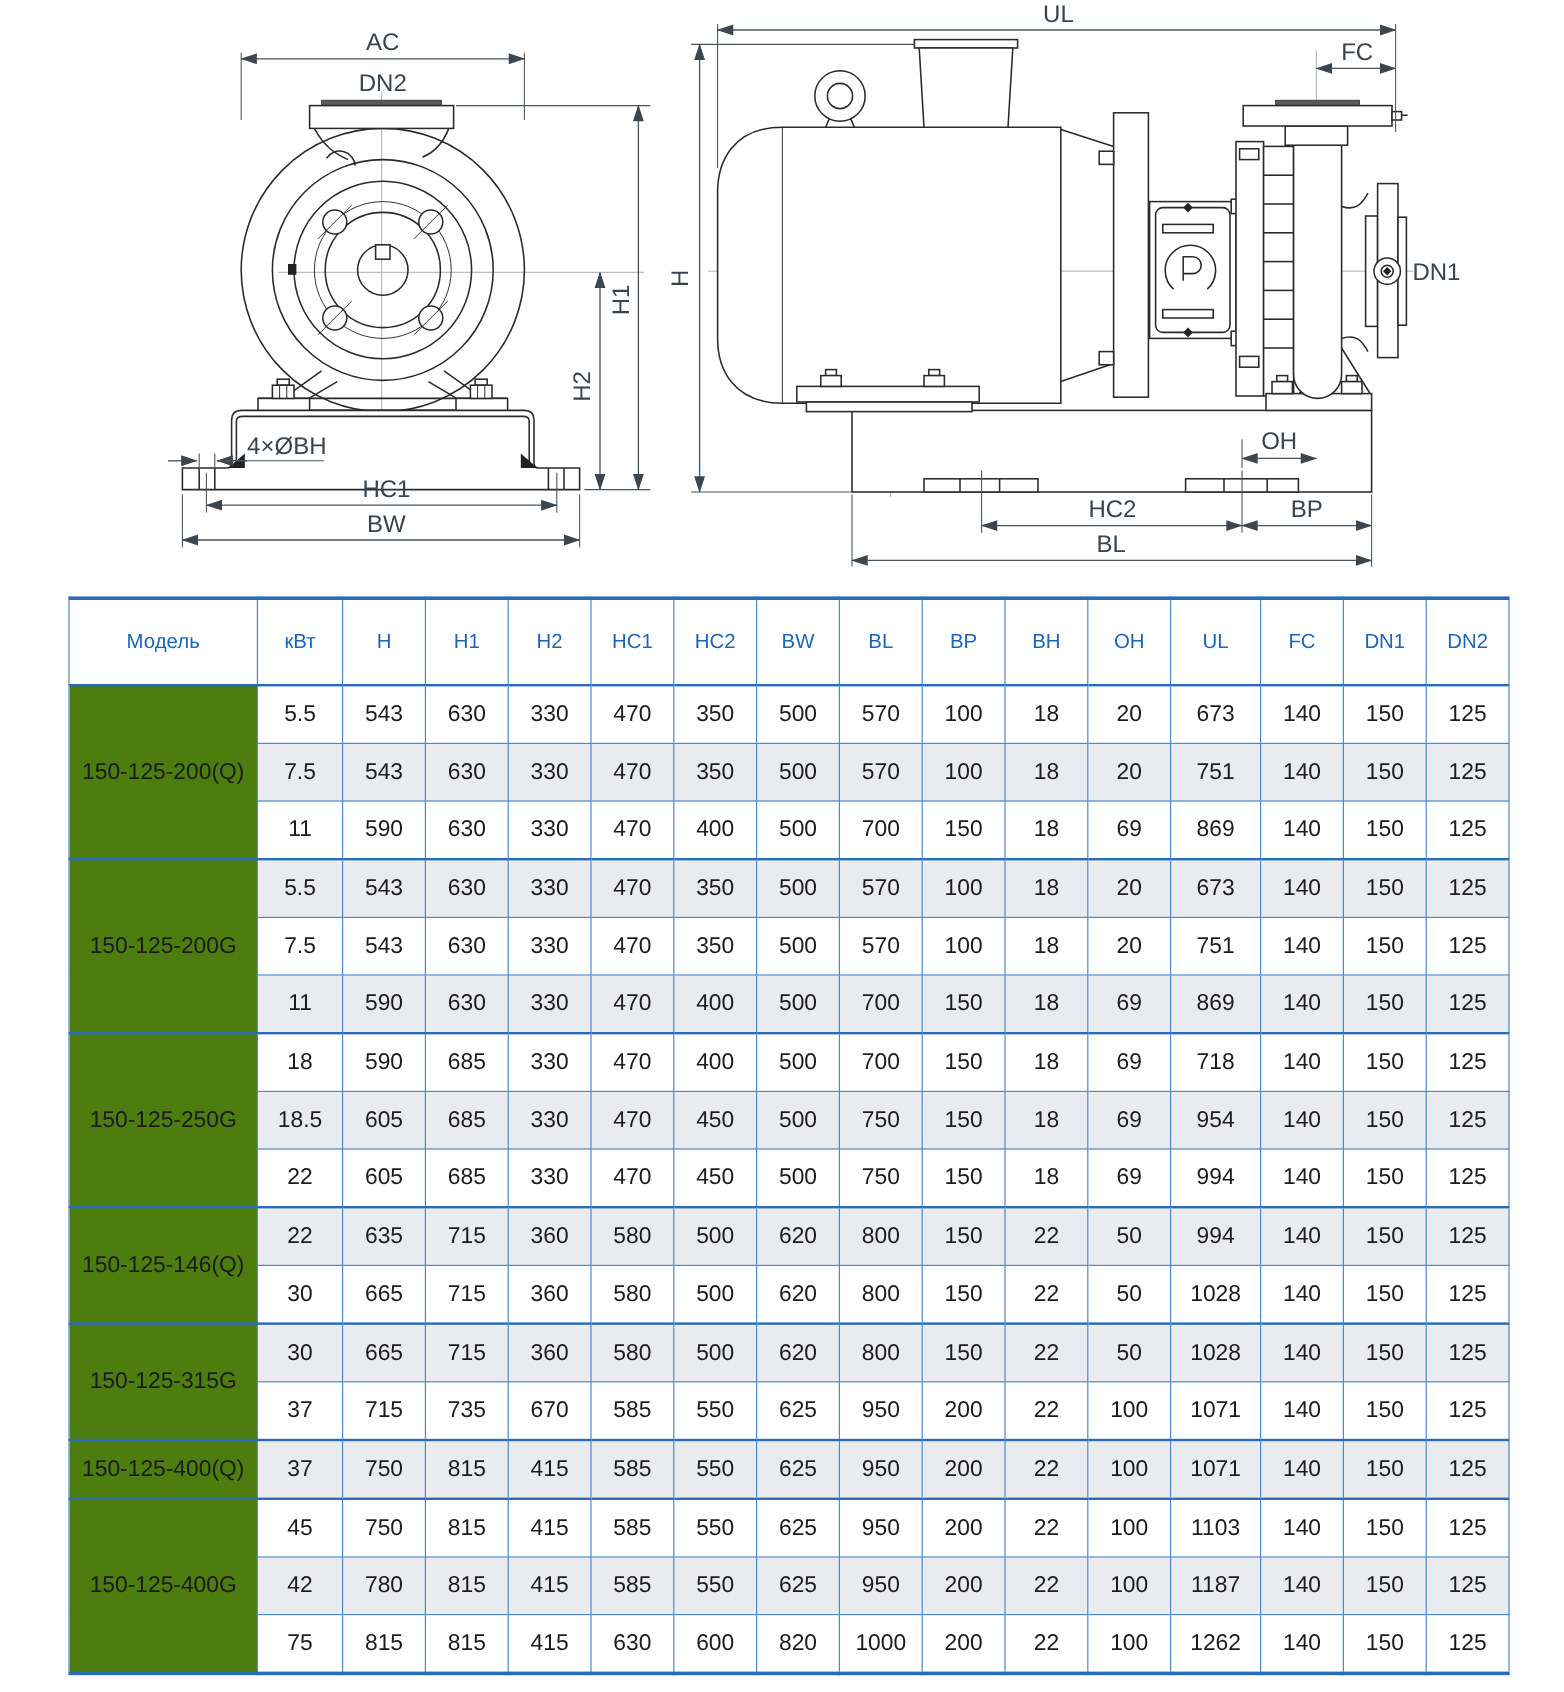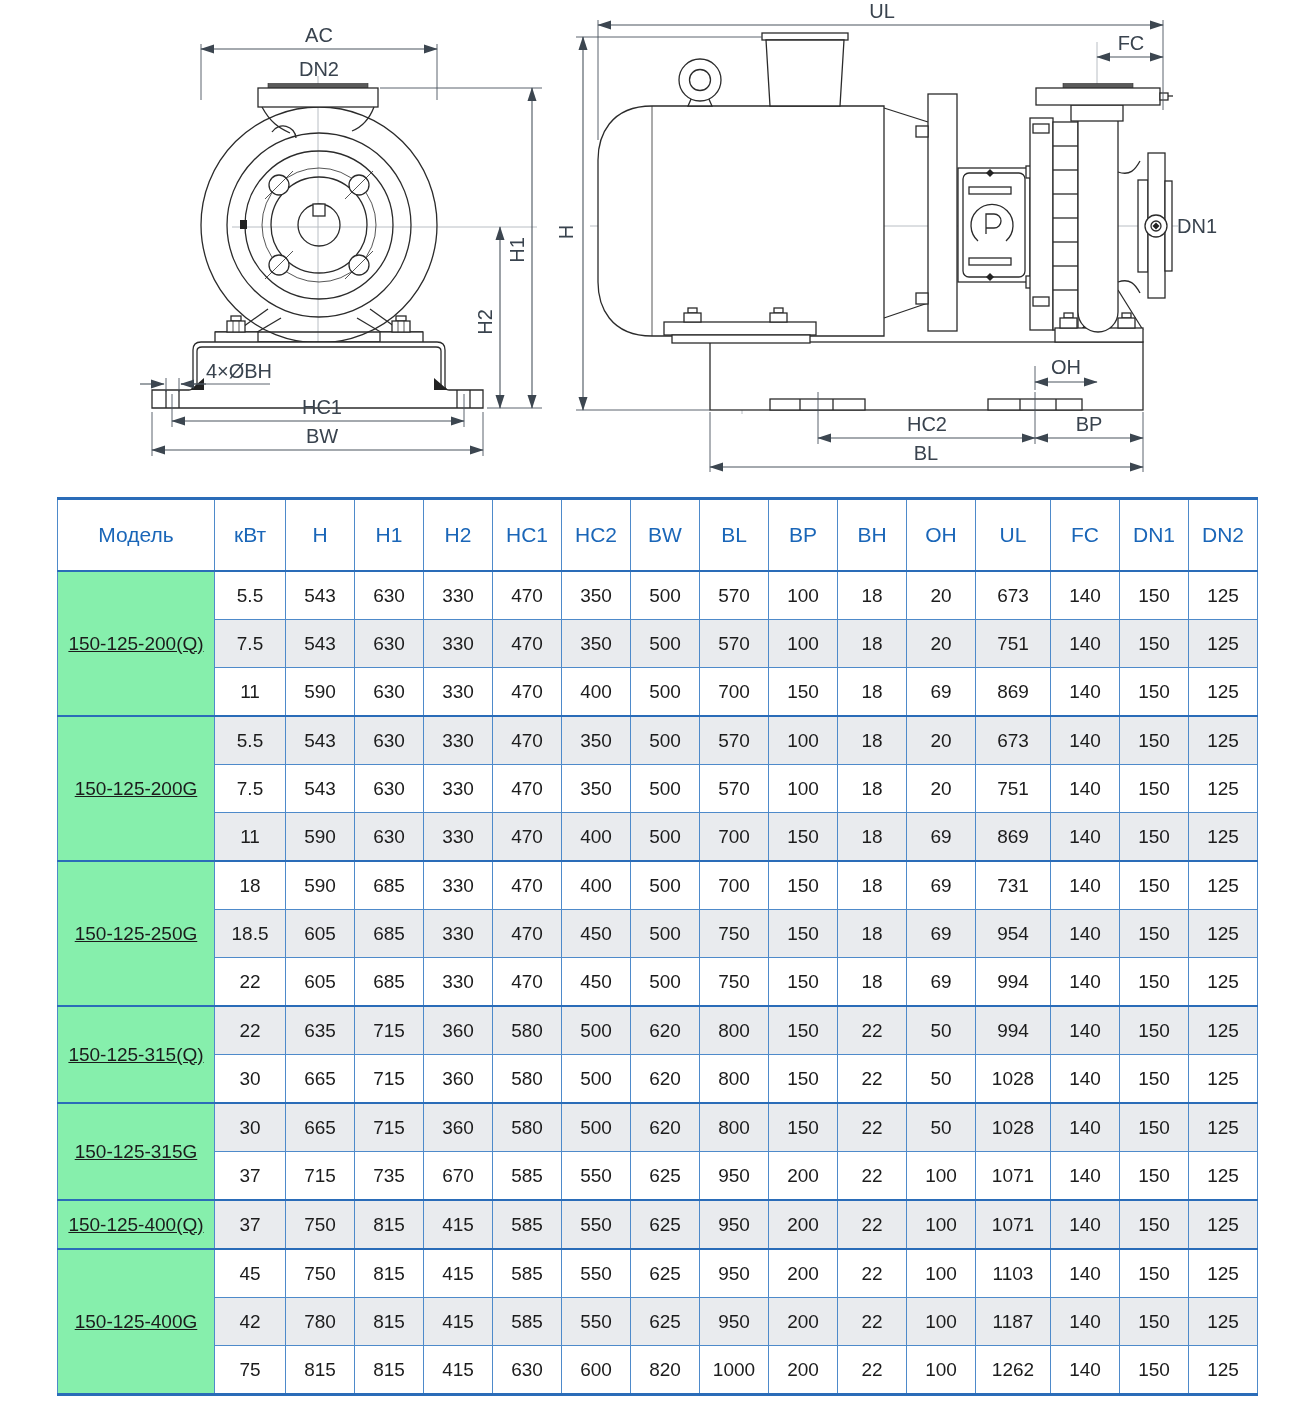--- a/index.html
+++ b/index.html
@@ -16,24 +16,24 @@
   .dim{stroke:#4a545e;stroke-width:1.1;fill:none;marker-start:url(#arw);marker-end:url(#arw);}
   .dimE{stroke:#4a545e;stroke-width:1.1;fill:none;marker-end:url(#arw);}
   .dt{font-size:20px;fill:#39434e;text-anchor:middle;}
   .blk{fill:#222;stroke:none;}
 
   
   .dim-table{position:absolute;left:57px;top:497px;border-collapse:collapse;table-layout:fixed;
     border-left:1.5px solid #2a6cb8;border-right:1.5px solid #2a6cb8;
     border-top:3.5px solid #2a6cb8;border-bottom:3.5px solid #2a6cb8;}
   .dim-table th,.dim-table td{border:1.2px solid #4e8aca;text-align:center;vertical-align:middle;padding:0;}
-  .dim-table thead th{height:70px;color:#1a66b8;font-weight:400;font-size:21px;border-bottom:2.5px solid #2a6cb8;}
+  .dim-table thead th{height:70px;color:#1a66b8;font-weight:400;font-size:17px;border-bottom:2.5px solid #2a6cb8;}
   .dim-table td{height:47px;font-size:19px;color:#1c1c1c;background:#fff;}
   .dim-table td.sh{background:#e9ebee;}
-  .dim-table td.model{background:#86efac;font-size:19px;text-decoration:underline;}
+  .dim-table td.model{background:#4d7c0f;font-size:19px;}
   .dim-table tr.gstart td{border-top:2.5px solid #2a6cb8;}
 </style>
 </head>
 <body>
 
 <div class="page">
 
 <svg width="1303" height="497" viewBox="0 0 1303 497">
   <defs>
     <marker id="arw" viewBox="0 0 10 8" refX="9.5" refY="4" markerWidth="13" markerHeight="10" orient="auto-start-reverse">
@@ -421,21 +421,21 @@
           <td>590</td>
           <td>685</td>
           <td>330</td>
           <td>470</td>
           <td>400</td>
           <td>500</td>
           <td>700</td>
           <td>150</td>
           <td>18</td>
           <td>69</td>
-          <td>731</td>
+          <td>718</td>
           <td>140</td>
           <td>150</td>
           <td>125</td>
         </tr>
         <tr>
           <td class="sh">18.5</td>
           <td class="sh">605</td>
           <td class="sh">685</td>
           <td class="sh">330</td>
           <td class="sh">470</td>
@@ -461,21 +461,21 @@
           <td>750</td>
           <td>150</td>
           <td>18</td>
           <td>69</td>
           <td>994</td>
           <td>140</td>
           <td>150</td>
           <td>125</td>
         </tr>
         <tr class="gstart">
-          <td rowspan="2" class="model">150-125-315(Q)</td>
+          <td rowspan="2" class="model">150-125-146(Q)</td>
           <td class="sh">22</td>
           <td class="sh">635</td>
           <td class="sh">715</td>
           <td class="sh">360</td>
           <td class="sh">580</td>
           <td class="sh">500</td>
           <td class="sh">620</td>
           <td class="sh">800</td>
           <td class="sh">150</td>
           <td class="sh">22</td>

